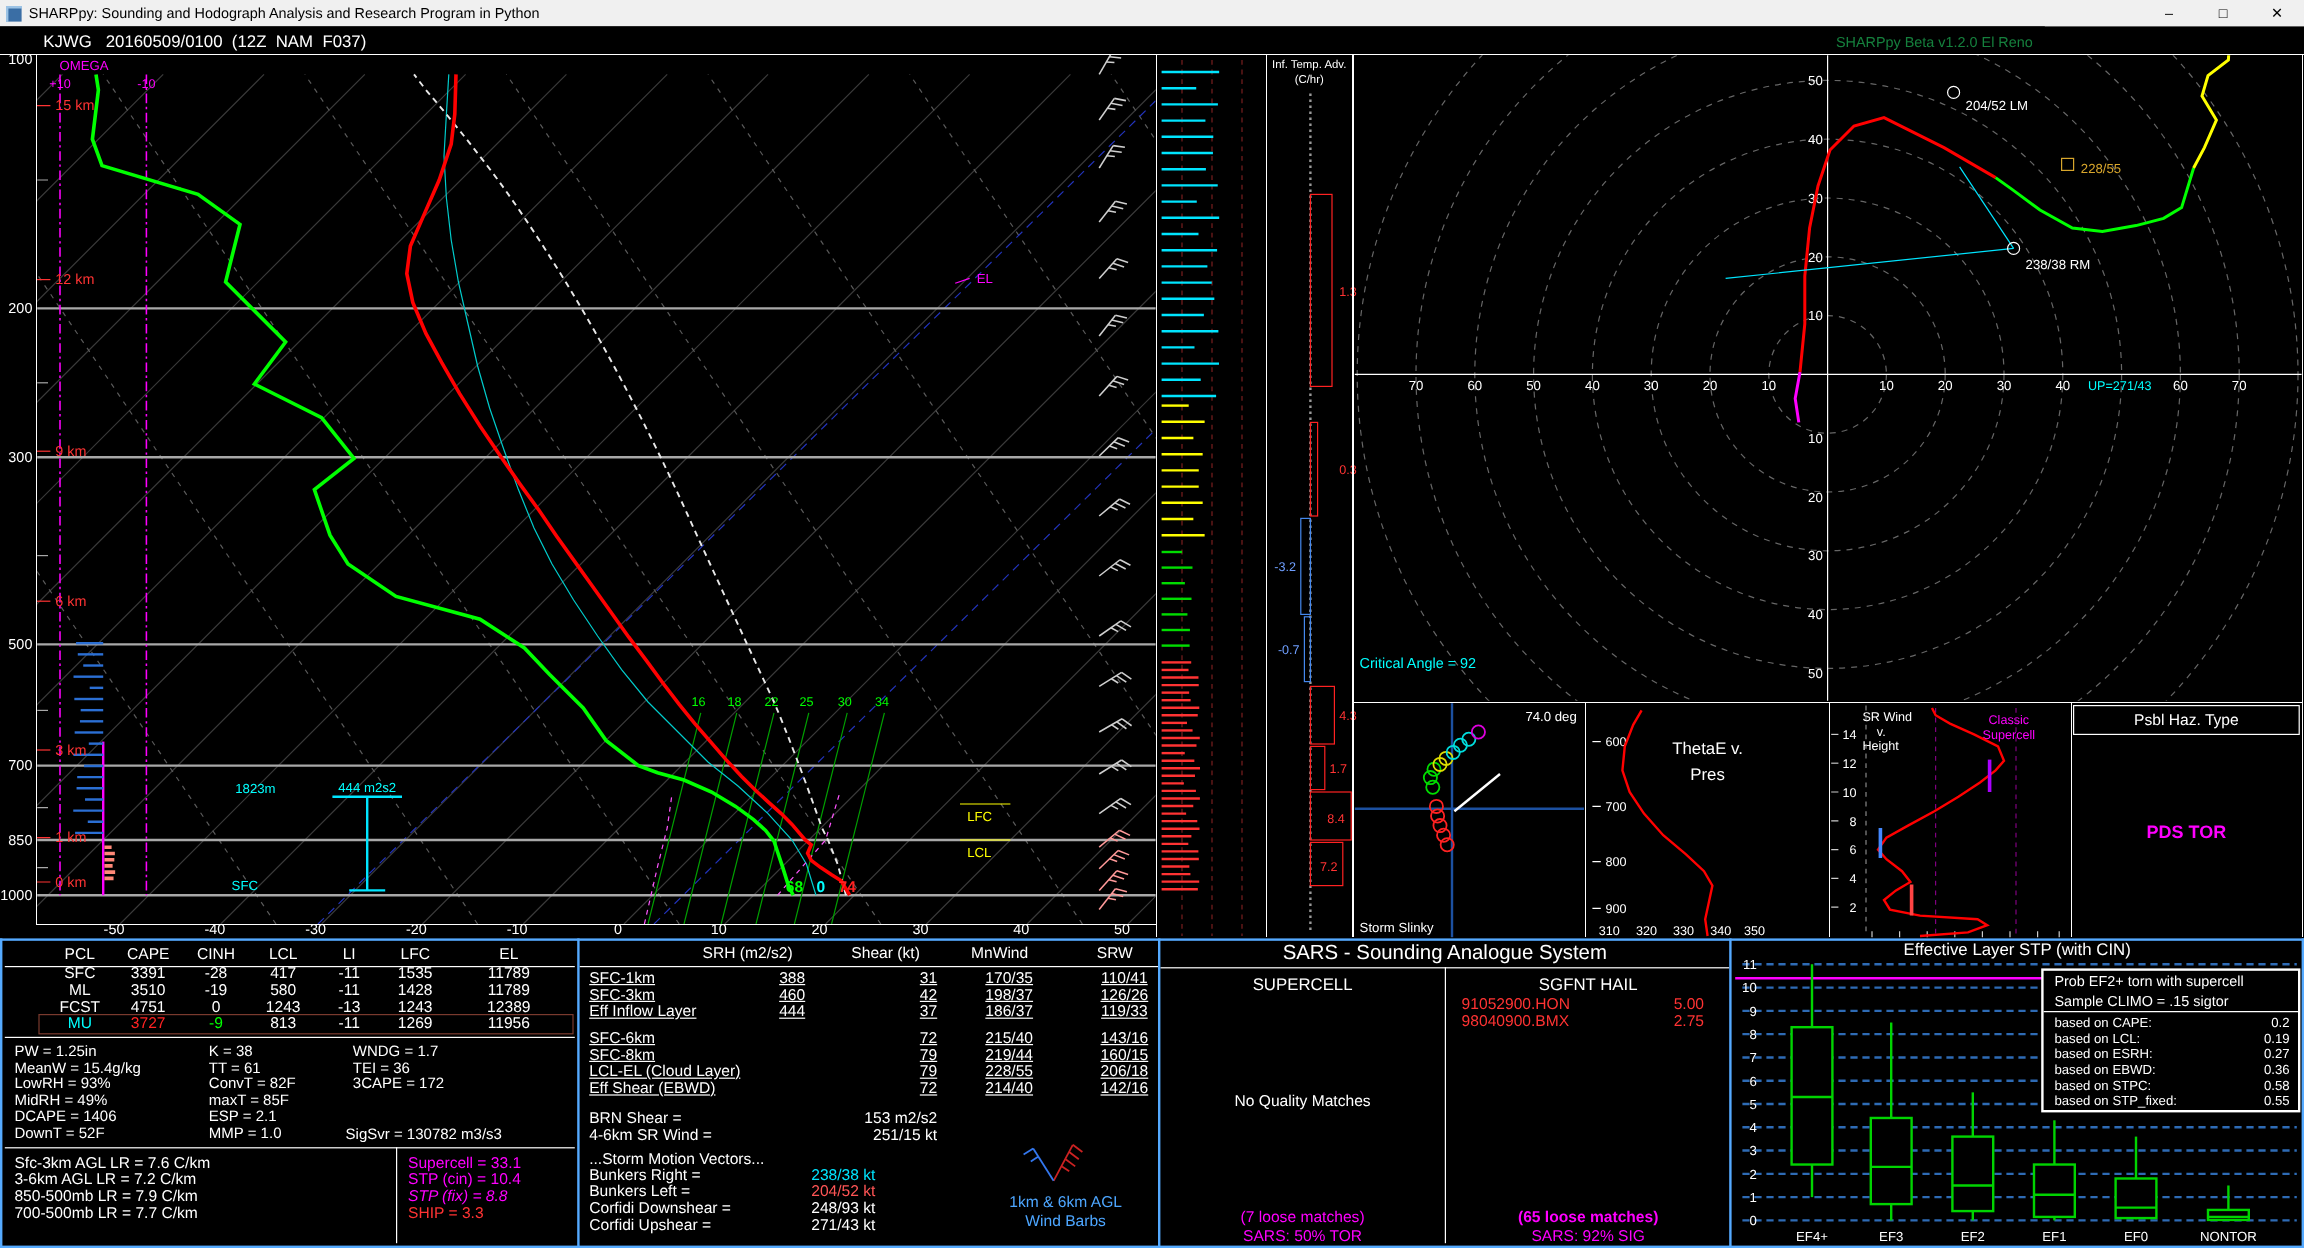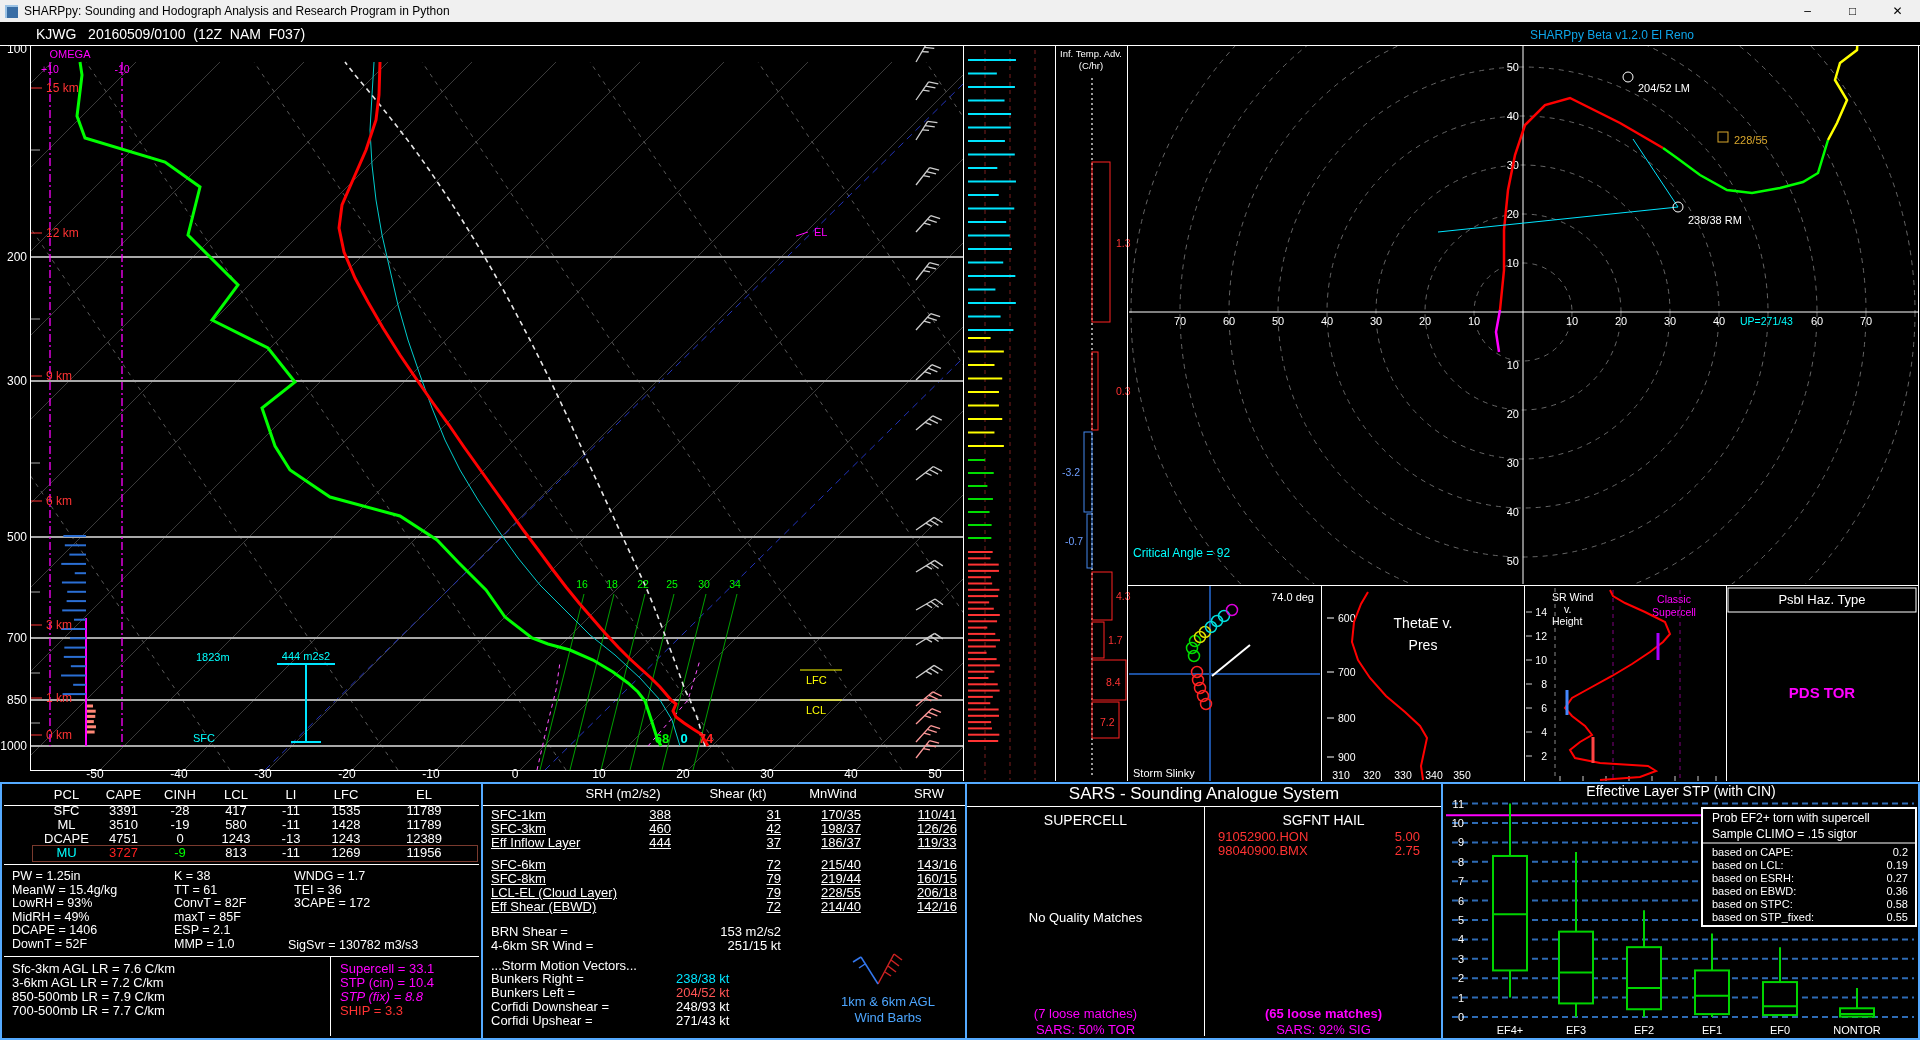--- a/index.html
+++ b/index.html
@@ -8,21 +8,21 @@
   
   #titlebar{position:absolute;left:0;top:0;width:1920px;height:22px;background:#f0f0f0;
             display:flex;align-items:center;color:#000;font-size:12px;}
   #app-icon{width:13px;height:13px;margin:0 6px 0 5px;background:#3a6ea5;
             box-shadow:inset 2px 2px 0 #9cc3e5;}
   #win-controls{margin-left:auto;display:flex;height:22px;}
   .win-btn{width:45px;height:22px;display:flex;align-items:center;justify-content:center;
            font-size:12px;color:#000;}
   #headerbar{position:absolute;left:0;top:22px;width:1704px;height:23px;background:#000;}
   #station{position:absolute;left:36px;top:4px;font-size:14px;color:#fff;white-space:pre;}
-  #version{position:absolute;right:10px;top:6px;font-size:12px;color:#0ea5e9;}
+  #version{position:absolute;right:10px;top:6px;font-size:12px;color:#15803d;}
   
   svg text{fill:#fff;font-family:"Liberation Sans",sans-serif;}
   .t9{font-size:9.5px}.t10{font-size:10.5px}.t11{font-size:11px}.t12{font-size:12px}
   .t13{font-size:13px}.t14{font-size:14px}.t15{font-size:15px}
   .b{font-weight:bold}
   .f-red{fill:#ff3333}.f-red2{fill:#ff2222}.f-mag{fill:#ff00ff}.f-cyan{fill:#00ffff}
   .f-grn{fill:#00ff00}.f-yel{fill:#ffff00}.f-blue{fill:#6f9fff}.f-gold{fill:#d8a62c}
   
   #bottom{position:absolute;left:0;top:782px;width:1920px;height:258px;background:#000;font-size:13px;}
   .bframe{position:absolute;background:#55aaff;}
@@ -591,21 +591,21 @@
           <span>-11</span>
           <span>1535</span>
           <span>11789</span>
           <span>ML</span>
           <span>3510</span>
           <span>-19</span>
           <span>580</span>
           <span>-11</span>
           <span>1428</span>
           <span>11789</span>
-          <span>DCAPE</span>
+          <span>FCST</span>
           <span>4751</span>
           <span>0</span>
           <span>1243</span>
           <span>-13</span>
           <span>1243</span>
           <span>12389</span>
           <span class="c-cyan">MU</span>
           <span class="c-red">3727</span>
           <span class="c-green">-9</span>
           <span>813</span>

